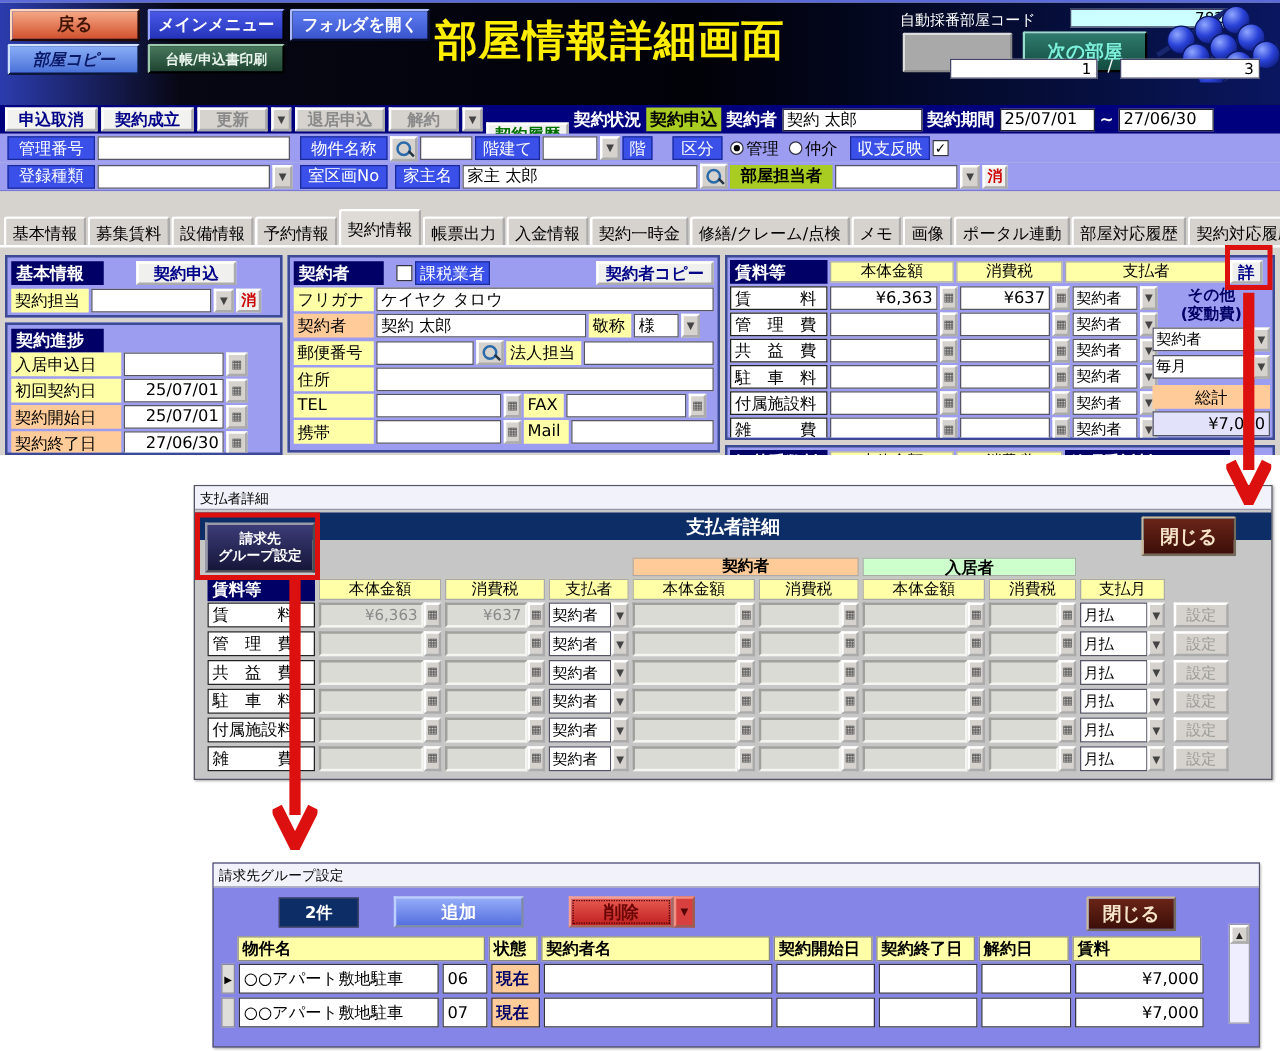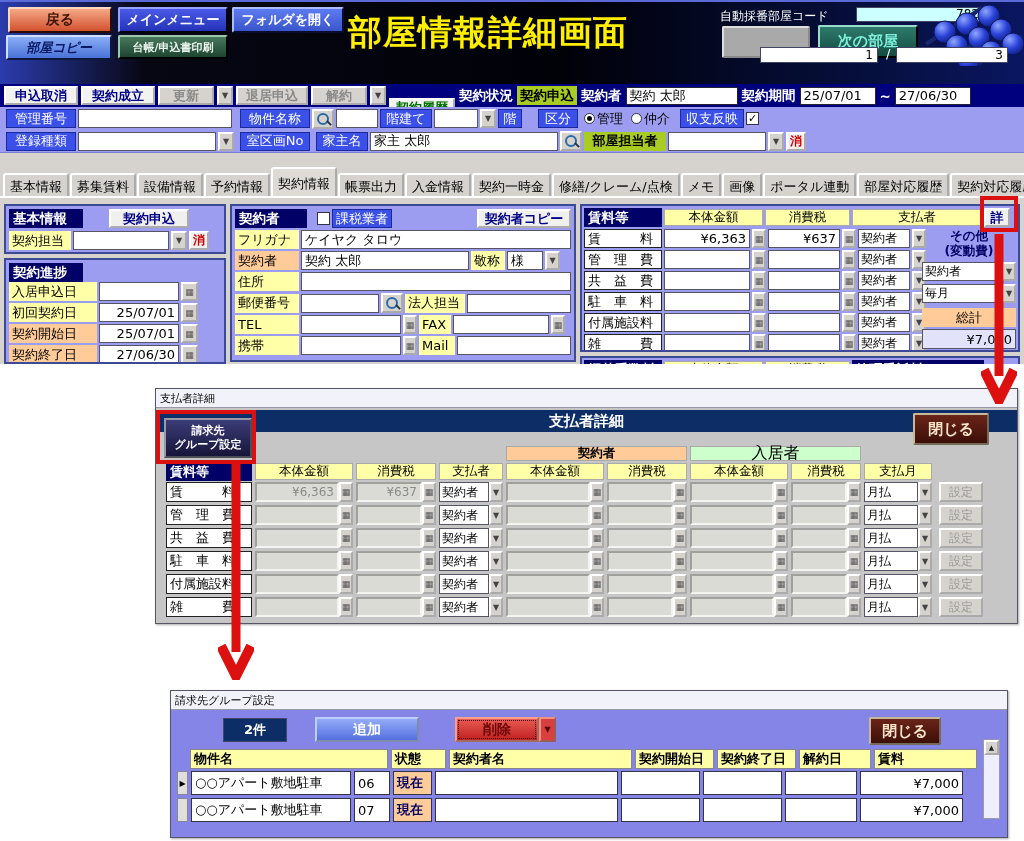--- a/index.html
+++ b/index.html
@@ -87,21 +87,21 @@
   #payer-popup{left:155px;top:388px;width:863px;height:236px;background:#c6c6c6;}
   #pp-band{position:absolute;left:0;top:21px;width:100%;height:22px;background:#0d2d66;color:#fff;font-weight:bold;font-size:15px;display:flex;align-items:center;justify-content:center;}
   #btn-group{position:absolute;left:8px;top:29px;width:88px;height:40px;background:linear-gradient(#3c3c78,#16163a);color:#fff;
      font-size:11px;font-weight:bold;border:2px outset #99a;display:flex;align-items:center;justify-content:center;text-align:center;white-space:pre-line;line-height:1.25;box-sizing:border-box;z-index:5;}
   .btn-maroon{background:linear-gradient(#6a2418,#3c0f08);color:#f6e4c8;font-weight:bold;font-size:15px;border:2px outset #c8b89a;
      display:flex;align-items:center;justify-content:center;box-sizing:border-box;border-radius:2px;}
   #pp-close{position:absolute;right:28px;top:24px;width:76px;height:32px;}
   .pt{position:absolute;left:10px;display:flex;align-items:center;gap:3px;}
   .hY{background:#ffffa8;border:1px solid #aaa;height:17px;box-sizing:border-box;font-size:12.5px;display:flex;align-items:center;justify-content:center;white-space:nowrap;}
   .hS{background:#ffcc99;border:1px solid #aaa;height:15px;box-sizing:border-box;font-size:12.5px;font-weight:bold;display:flex;align-items:center;justify-content:center;}
-  .hG{background:#ccffcc;border:1px solid #aaa;height:15px;box-sizing:border-box;font-size:16px;font-weight:normal;display:flex;align-items:center;justify-content:center;}
+  .hG{background:#ccffcc;border:1px solid #aaa;height:15px;box-sizing:border-box;font-size:13px;font-weight:bold;display:flex;align-items:center;justify-content:center;}
   .hN{background:#000066;color:#fff;font-weight:bold;height:19px;box-sizing:border-box;font-size:13px;display:flex;align-items:center;padding-left:4px;}
   .grp{display:flex;}
   .inpD{background:#dbdbd6;border:2px inset #f4f4f0;height:20px;box-sizing:border-box;font-size:12px;color:#8a8a8a;
         display:flex;align-items:center;justify-content:flex-end;padding:0 3px;white-space:nowrap;overflow:hidden;}
   .btnSet{width:44px;height:20px;background:#d6d3ce;border:2px outset #fff;color:#9a9a96;font-size:12px;display:flex;align-items:center;justify-content:center;box-sizing:border-box;}
 
   #billing-popup{left:170px;top:690px;width:838px;height:148px;background:#8585e8;}
   #bp-count{background:#0d2d66;color:#fff;font-size:13px;font-weight:bold;display:flex;align-items:center;justify-content:center;border:1px solid #446;}
   #bp-add{background:linear-gradient(#93abf8,#5570e0);color:#fff;font-weight:bold;font-size:14px;border:2px outset #bcd0ff;display:flex;align-items:center;justify-content:center;box-sizing:border-box;}
   #bp-del{background:linear-gradient(#e85a52,#c02020);color:#6a0505;font-weight:bold;font-size:14px;border:2px outset #f8a090;outline:1px dotted #400;outline-offset:-4px;display:flex;align-items:center;justify-content:center;box-sizing:border-box;}
@@ -288,31 +288,31 @@
           <div class="inp" style="flex:1">ケイヤク タロウ</div>
         </div>
         <div class="row" style="margin-top:2px">
           <div class="lblS" style="width:64px">契約者</div>
           <div class="inp" style="width:168px">契約 太郎</div>
           <div class="lblY" style="width:34px">敬称</div>
           <div class="inp" style="width:36px">様</div>
           <div class="ddb" style="width:15px">▼</div>
         </div>
         <div class="row" style="margin-top:2px">
-          <div class="lblY" style="width:64px">住所</div>
-          <div class="inp" style="flex:1"></div>
-        </div>
-        <div class="row" style="margin-top:2px">
           <div class="lblY" style="width:64px">郵便番号</div>
           <div class="inp" style="width:78px"></div>
           <div class="sbtn">
               <i></i>
               <b></b>
             </div>
           <div class="lblY" style="width:60px">法人担当</div>
+          <div class="inp" style="flex:1"></div>
+        </div>
+        <div class="row" style="margin-top:2px">
+          <div class="lblY" style="width:64px">住所</div>
           <div class="inp" style="flex:1"></div>
         </div>
         <div class="row" style="margin-top:2px">
           <div class="lblY" style="width:64px">TEL</div>
           <div class="inp" style="width:100px"></div>
           <div class="cbtn">▦</div>
           <div class="lblY" style="width:32px">FAX</div>
           <div class="inp" style="width:96px"></div>
           <div class="cbtn">▦</div>
         </div>
@@ -662,21 +662,21 @@
     <div class="pt" style="top:26px;left:52px;gap:0">
       <div id="bp-count" style="width:62px;height:22px">2件</div>
       <div id="bp-add" style="width:104px;height:25px;margin-left:28px">追加</div>
       <div id="bp-del" style="width:84px;height:25px;margin-left:36px">削除</div>
       <div id="bp-del-dd" style="height:25px">▼</div>
     </div>
     <div class="btn-maroon" id="bp-close">閉じる</div>
 
     <div class="pt" style="top:58px;left:6px;margin-left:13px">
       <div class="bhY" style="width:198px">物件名</div>
-      <div class="bhY" style="width:55px">状態</div>
+      <div class="bhY" style="width:39px">状態</div>
       <div class="bhY" style="width:183px">契約者名</div>
       <div class="bhY" style="width:79px">契約開始日</div>
       <div class="bhY" style="width:79px">契約終了日</div>
       <div class="bhY" style="width:72px">解約日</div>
       <div class="bhY" style="width:103px">賃料</div>
     </div>
 
     <div class="pt" style="top:80px;left:6px">
       <div class="mk">▶</div>
       <div class="bcell" style="width:160px">○○アパート敷地駐車</div>

